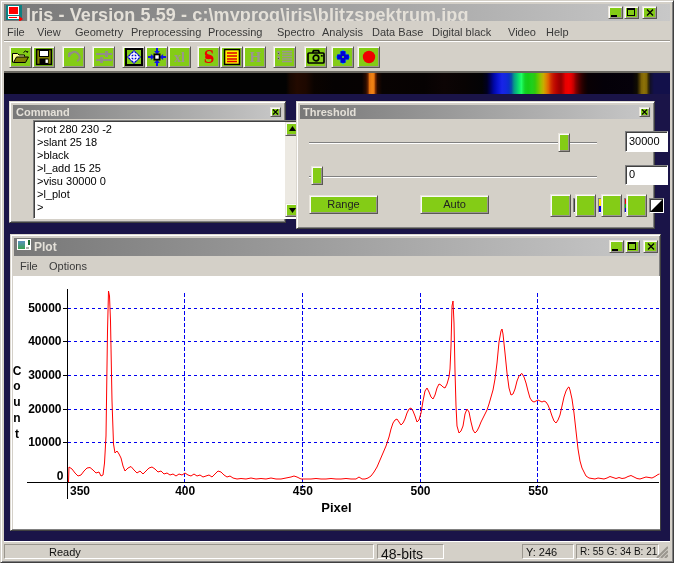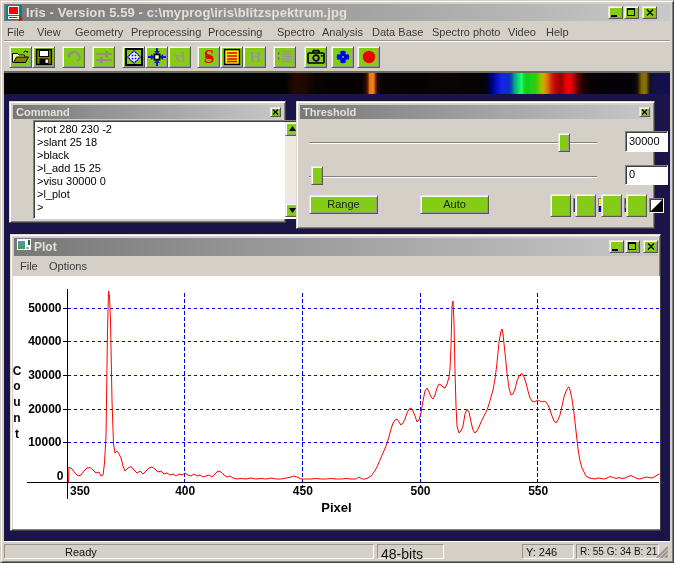--- a/index.html
+++ b/index.html
@@ -19,21 +19,21 @@
 
 <div class="abs" style="left:0;top:0;width:674px;height:563px;background:#d4d0c8;border:1px solid;border-color:#d4d0c8 #404040 #404040 #d4d0c8;box-shadow:inset 1px 1px 0 #ffffff, inset -1px -1px 0 #808080;"></div>
 
 <div class="abs titlegrad" style="left:4px;top:4px;width:666px;height:17px;"></div>
 <div class="abs" id="appicon" style="left:6px;top:5px;width:16px;height:15px;background:#0e8080;">
   <div class="abs" style="left:2px;top:1px;width:11px;height:9px;background:#ff0000;border:1px solid #fff;"></div>
   <div class="abs" style="left:2px;top:11px;width:11px;height:3px;background:#fff;"></div>
   <div class="abs" style="left:3px;top:12px;width:8px;height:1px;background:#f00;"></div>
   <div class="abs" style="left:13px;top:11px;width:0;height:0;border-top:3px solid transparent;border-bottom:3px solid transparent;border-left:4px solid #f00;"></div>
 </div>
-<div class="abs wtext" style="left:26px;top:5px;font-size:13px;letter-spacing:0.1px;">Iris - Version 5.59 - c:\myprog\iris\blitzspektrum.jpg</div>
+<div class="abs wtext" style="left:26px;top:5px;font-size:18px;letter-spacing:0.1px;">Iris - Version 5.59 - c:\myprog\iris\blitzspektrum.jpg</div>
 
 <div class="abs btn3d" style="left:608px;top:6px;width:15px;height:13px;">
     <div class="abs" style="left:2px;top:8px;width:6px;height:2px;background:#000;"></div>
   </div>
 <div class="abs btn3d" style="left:624px;top:6px;width:15px;height:13px;">
     <div class="abs" style="left:2px;top:1px;width:8px;height:8px;border:1px solid #000;border-top-width:2px;"></div>
   </div>
 <div class="abs btn3d" style="left:642px;top:6px;width:15px;height:13px;display:flex;align-items:center;justify-content:center;">
     <svg width="8" height="7" viewBox="0 0 8 7">
       <path d="M1 0.5 L7 6.5 M7 0.5 L1 6.5" stroke="#000" stroke-width="1.4"></path>
@@ -43,21 +43,21 @@
 <div class="abs" style="left:4px;top:21px;width:666px;height:20px;background:#d4d0c8;"></div>
 <div class="abs" style="top:26px;left:0;width:674px;height:12px;font-size:11px;color:#3a3a3a;">
   <span class="abs" style="left:7px;">File</span>
   <span class="abs" style="left:37px;">View</span>
   <span class="abs" style="left:75px;">Geometry</span>
   <span class="abs" style="left:131px;">Preprocessing</span>
   <span class="abs" style="left:208px;">Processing</span>
   <span class="abs" style="left:277px;">Spectro</span>
   <span class="abs" style="left:322px;">Analysis</span>
   <span class="abs" style="left:372px;">Data Base</span>
-  <span class="abs" style="left:432px;">Spectro photo</span>
+  <span class="abs" style="left:432px;">Digital black</span>
   <span class="abs" style="left:508px;">Video</span>
   <span class="abs" style="left:546px;">Help</span>
 </div>
 <div class="abs" style="left:4px;top:40px;width:666px;height:1px;background:#9a968e;"></div>
 <div class="abs" style="left:4px;top:41px;width:666px;height:1px;background:#ffffff;"></div>
 
 <div class="abs" style="left:4px;top:42px;width:666px;height:30px;background:#d4d0c8;"></div>
 <div id="toolbar">
     <div class="abs btn3d" style="left:9px;top:46px;width:23px;height:22px;">
       <div style="position:absolute;left:50%;top:50%;transform:translate(-50%,-50%);line-height:0;">
@@ -349,21 +349,21 @@
         <text x="4" y="145.89999999999998" text-anchor="middle" font-size="12" font-weight="bold" fill="#000">n</text>
         <text x="4" y="161.7" text-anchor="middle" font-size="12" font-weight="bold" fill="#000">t</text>
         <text x="323.5" y="236" text-anchor="middle" font-size="13" font-weight="bold" fill="#000">Pixel</text>
         <path d="M55.5 206.0 L56.0 191.0 L59.0 193.0 L62.0 197.0 L65.0 200.0 L68.0 199.0 L71.0 195.0 L74.0 192.0 L77.0 191.5 L80.0 194.0 L83.0 197.0 L86.0 196.0 L88.0 200.0 L90.0 199.0 L91.5 187.0 L93.0 160.0 L94.5 55.0 L95.5 15.0 L96.5 20.0 L97.5 45.0 L99.0 125.0 L100.5 168.0 L102.0 177.0 L104.0 175.0 L106.0 178.0 L108.0 182.0 L110.0 190.0 L112.0 195.0 L115.0 192.0 L118.0 190.5 L121.0 194.0 L124.0 197.0 L127.0 195.0 L130.0 198.0 L133.0 195.0 L136.0 192.0 L139.0 191.0 L142.0 193.0 L145.0 196.0 L148.0 195.0 L151.0 198.0 L154.0 197.0 L157.0 199.0 L160.0 198.0 L163.0 200.0 L166.0 198.0 L169.0 199.0 L172.0 197.0 L175.0 199.0 L178.0 200.0 L181.0 198.0 L184.0 200.0 L187.0 199.0 L190.0 201.0 L193.0 200.0 L196.0 199.0 L199.0 201.0 L202.0 198.0 L205.0 195.0 L208.0 196.0 L211.0 199.0 L214.0 201.0 L217.0 200.0 L220.0 202.0 L224.0 203.0 L228.0 202.5 L233.0 203.0 L238.0 202.0 L243.0 203.0 L248.0 202.5 L253.0 203.0 L258.0 202.0 L263.0 203.0 L268.0 203.0 L273.0 202.0 L278.0 201.0 L281.0 200.0 L284.0 201.0 L288.0 203.0 L293.0 203.0 L298.0 203.0 L303.0 202.5 L308.0 203.0 L313.0 203.0 L318.0 202.5 L323.0 203.0 L328.0 203.0 L333.0 202.5 L338.0 203.0 L343.0 203.0 L346.0 201.0 L349.0 203.0 L352.0 203.0 L355.0 202.0 L358.0 200.0 L361.0 196.0 L364.0 191.0 L367.0 184.0 L370.0 177.0 L373.0 170.0 L376.0 161.0 L378.0 153.0 L380.0 147.0 L382.0 144.0 L384.0 143.0 L386.0 146.0 L388.0 149.0 L390.0 147.0 L392.0 143.0 L394.0 137.0 L396.0 133.0 L398.0 132.0 L400.0 135.0 L402.0 140.0 L404.0 146.0 L406.0 144.0 L408.0 137.0 L410.0 125.0 L412.0 115.0 L414.0 112.0 L416.0 116.0 L418.0 121.0 L420.0 123.0 L422.0 119.0 L424.0 112.0 L426.0 108.0 L428.0 109.0 L430.0 111.0 L432.0 112.0 L434.0 108.0 L436.0 101.0 L437.0 93.0 L438.0 70.0 L439.0 30.0 L440.0 25.0 L441.0 47.0 L442.0 95.0 L443.0 130.0 L444.0 150.0 L446.0 157.0 L448.0 155.0 L450.0 150.0 L452.0 138.0 L454.0 133.0 L456.0 136.0 L458.0 146.0 L460.0 154.0 L462.0 157.0 L464.0 155.0 L466.0 151.0 L468.0 146.0 L470.0 142.0 L472.0 138.0 L474.0 134.0 L476.0 128.0 L478.0 121.0 L480.0 114.0 L482.0 103.0 L484.0 87.0 L486.0 66.0 L488.0 55.0 L489.0 53.0 L490.0 58.0 L492.0 77.0 L494.0 97.0 L496.0 112.0 L498.0 119.0 L500.0 118.0 L502.0 113.0 L504.0 105.0 L506.0 100.0 L508.0 98.0 L509.0 97.5 L511.0 101.0 L513.0 107.0 L515.0 115.0 L517.0 122.0 L519.0 125.0 L521.0 126.0 L523.0 125.0 L525.0 124.0 L527.0 125.0 L529.0 126.0 L531.0 125.0 L533.0 126.0 L535.0 129.0 L537.0 134.0 L539.0 140.0 L541.0 145.0 L543.0 147.0 L545.0 144.0 L547.0 139.0 L549.0 130.0 L551.0 121.0 L553.0 115.0 L555.0 111.5 L556.0 111.0 L557.0 114.0 L559.0 123.0 L561.0 137.0 L563.0 155.0 L565.0 173.0 L567.0 185.0 L569.0 192.0 L571.0 196.0 L573.0 200.0 L576.0 202.0 L579.0 202.5 L582.0 203.0 L585.0 202.0 L588.0 202.5 L591.0 203.0 L594.0 202.0 L597.0 200.5 L600.0 201.5 L603.0 202.5 L606.0 201.5 L609.0 202.5 L612.0 202.0 L615.0 200.5 L618.0 199.5 L621.0 201.0 L624.0 202.5 L627.0 203.0 L630.0 202.0 L633.0 201.0 L636.0 201.5 L639.0 202.0 L642.0 200.5 L645.0 198.5 L646.5 198.0" fill="none" stroke="#f00" stroke-width="1"></path>
       </svg>
   </div>
 </div>
 
 <div class="abs" style="left:4px;top:541px;width:666px;height:19px;background:#d4d0c8;border-top:1px solid #fff;">
   <div class="abs sunken2" style="left:0px;top:2px;width:370px;height:15px;border:1px solid;border-color:#9a968e #fff #fff #9a968e;">
-      <span style="position:absolute;left:20px;top:1px;font-size:11px;color:#111;padding-left:40px;">Ready</span>
+      <span style="position:absolute;left:4px;top:1px;font-size:11px;color:#111;padding-left:40px;">Ready</span>
     </div>
   <div class="abs" style="left:373px;top:2px;width:67px;height:15px;border:1px solid;border-color:#9a968e #fff #fff #9a968e;">
       <span style="position:absolute;left:3px;top:1px;font-size:14px;color:#111;">48-bits</span>
     </div>
   <div class="abs" style="left:443px;top:2px;width:72px;height:15px;border:1px solid;border-color:#9a968e #fff #fff #9a968e;margin-top:28px;">
       <span style="position:absolute;left:3px;top:1px;font-size:11px;color:#111;">X: 233</span>
     </div>
   <div class="abs" style="left:518px;top:2px;width:52px;height:15px;border:1px solid;border-color:#9a968e #fff #fff #9a968e;">
       <span style="position:absolute;left:3px;top:1px;font-size:11px;color:#111;">Y: 246</span>
     </div>

